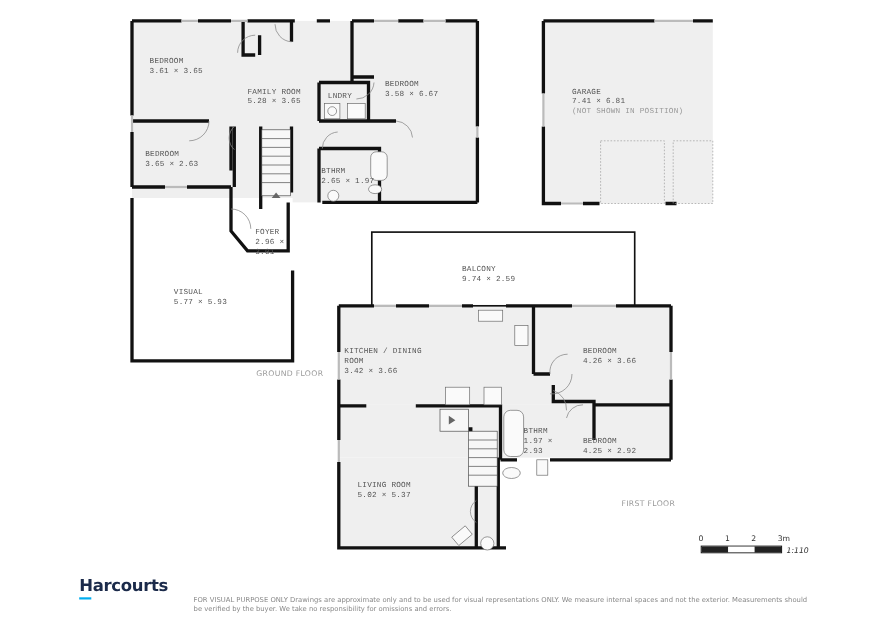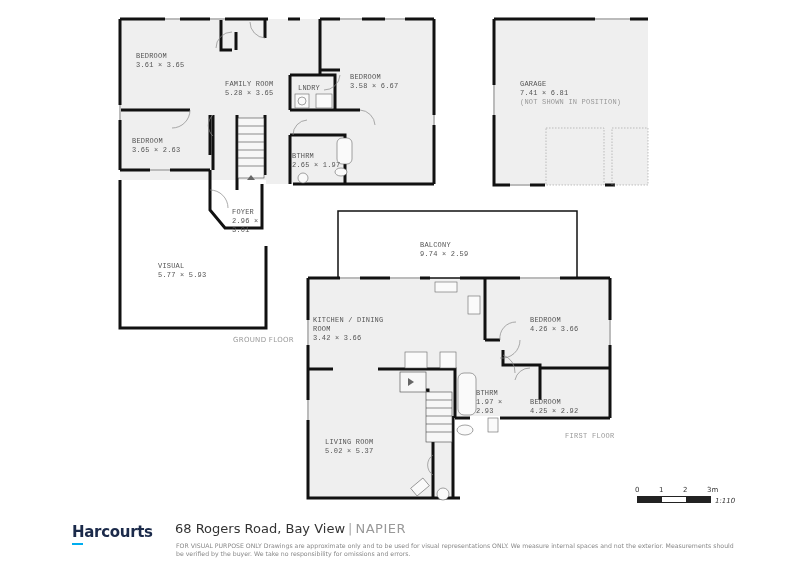--- a/index.html
+++ b/index.html
@@ -193,37 +193,34 @@
   <div>2.93</div>
 </div>
 <div class="room-label" style="left:530px; top:398px; width:70px;">
   <div>BEDROOM</div>
   <div>4.25 × 2.92</div>
 </div>
 <div class="room-label" style="left:325px; top:438px; width:80px;">
   <div>LIVING ROOM</div>
   <div>5.02 × 5.37</div>
 </div>
-<div class="floor-label" style="left:565px; top:432px;font-family:Liberation Mono, monospace;">FIRST FLOOR</div>
+<div class="floor-label" style="left:565px; top:454px;">FIRST FLOOR</div>
 
 <div class="scale">
   <div class="scale-nums">
     <span style="left:-2px;">0</span>
     <span style="left:22px;">1</span>
     <span style="left:46px;">2</span>
     <span style="left:70px;text-align:right;">3m</span>
   </div>
   <div class="scale-bar">
     <div style="background:#222;"></div>
       <div style="background:#fff;"></div>
       <div style="background:#222;"></div>
   </div>
   <div class="scale-ratio">1:110</div>
 </div>
 
 <div class="footer">
   <div class="brand">Harcourts</div>
   <div class="brand-underline"></div>
-  <div class="address">
-    <span>68 Rogers Road, Bay View</span><span class="sep">|</span><span class="city">NAPIER</span>
-  </div>
   <div class="disclaimer">FOR VISUAL PURPOSE ONLY Drawings are approximate only and to be used for visual representations ONLY. We measure internal spaces and not the exterior. Measurements should be verified by the buyer. We take no responsibility for omissions and errors.</div>
 </div>
 
 </body></html>

